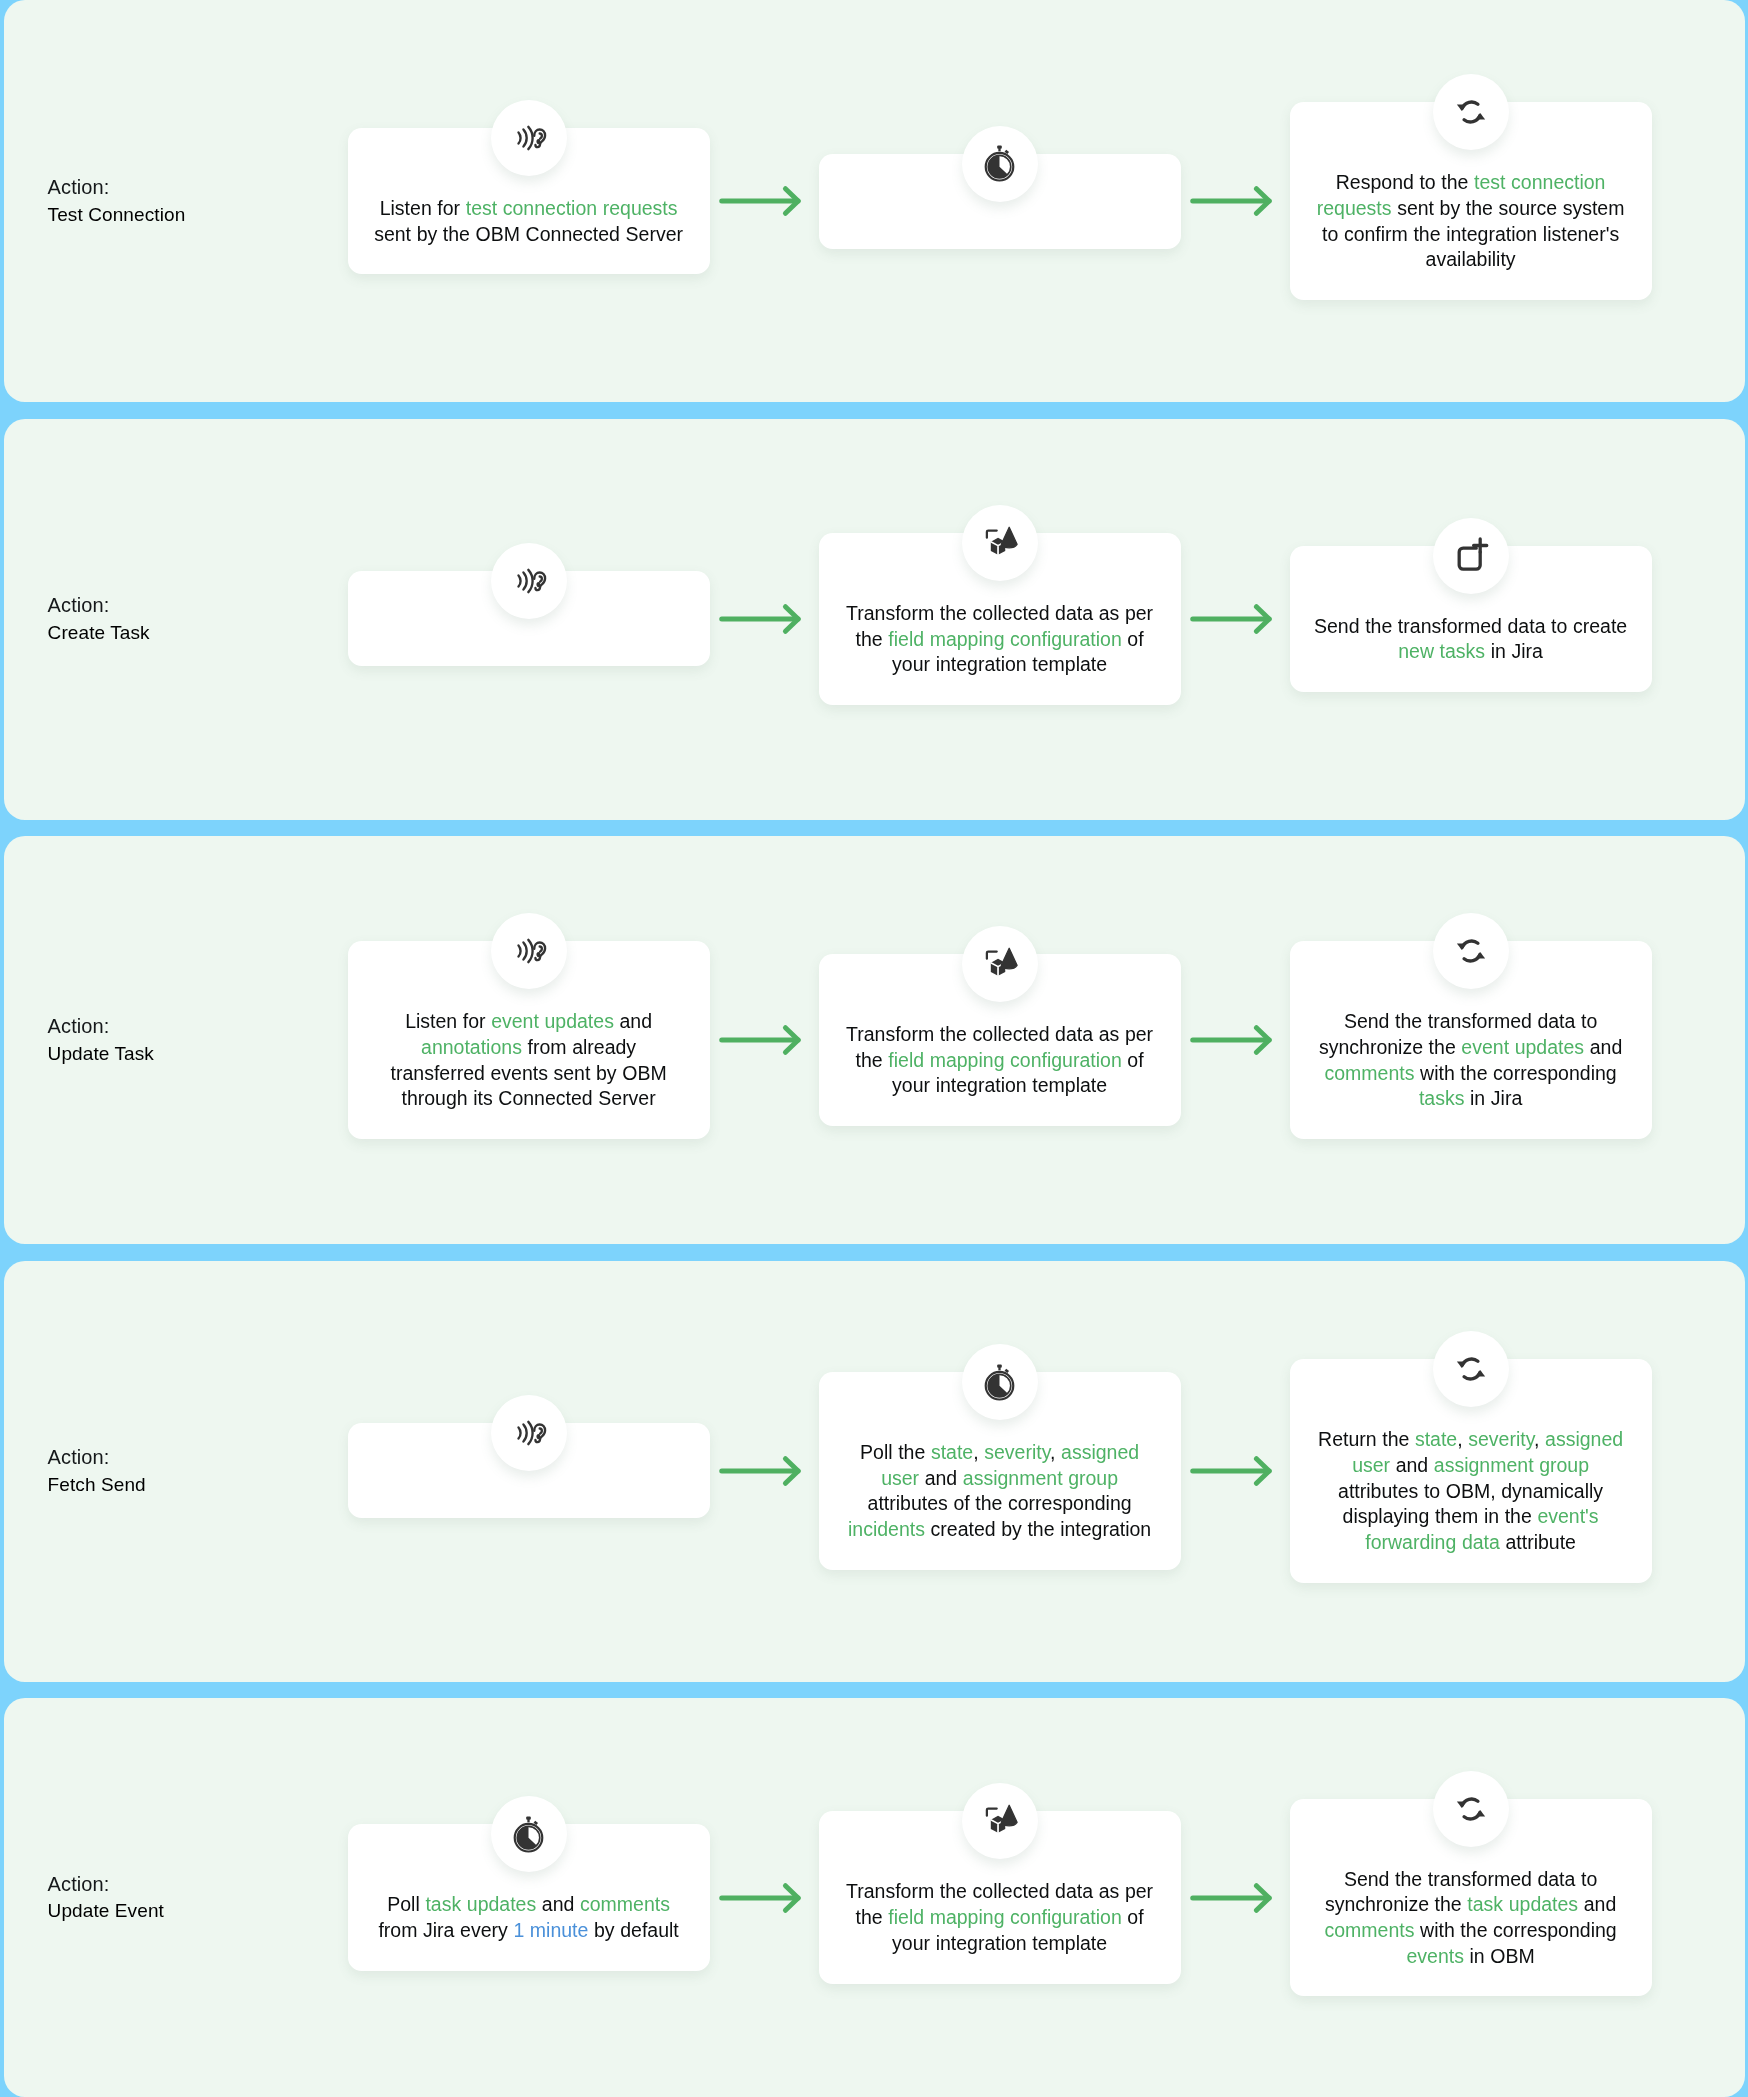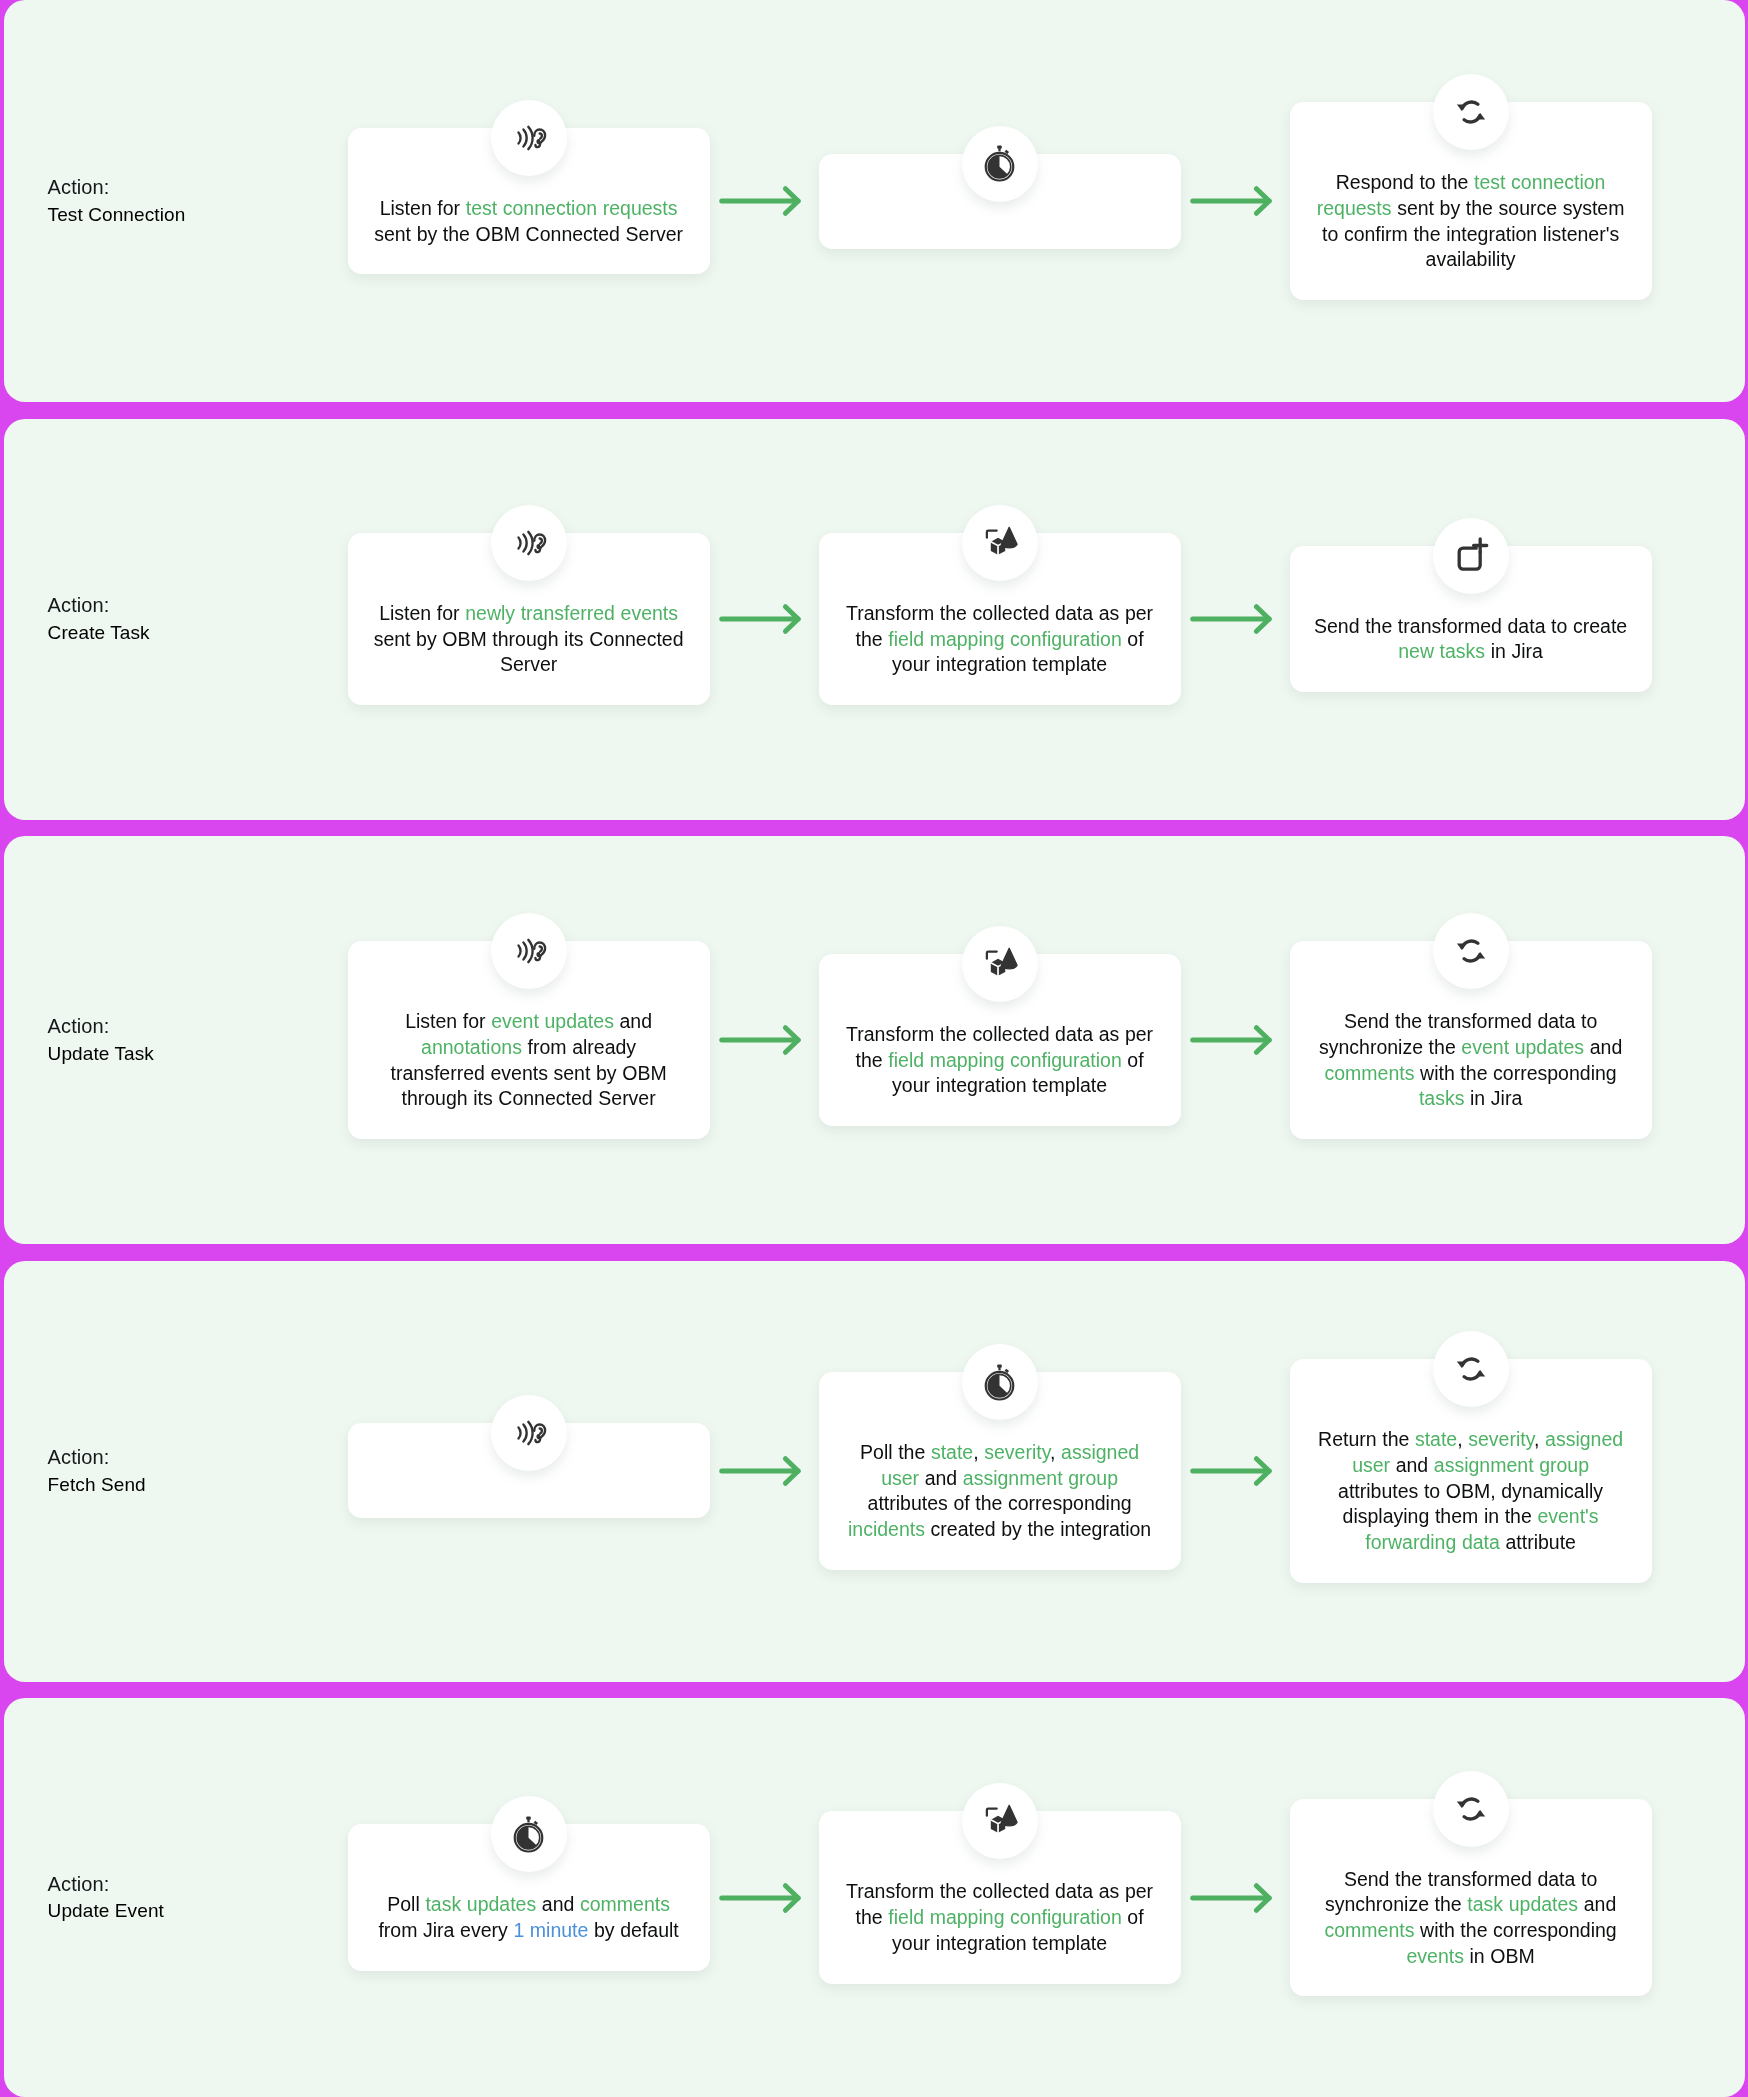--- a/index.html
+++ b/index.html
@@ -3,21 +3,21 @@
 <meta charset="utf-8">
 <style>
   html,body{margin:0;padding:0;background:#000;}
   body{
     width:1749px;height:2097px;
     font-family:"Liberation Sans", sans-serif;
     -webkit-font-smoothing:antialiased;
   }
   .sheet{
     width:1749px;height:2097px;
-    background:#d946ef;
+    background:#7dd3fc;
     display:flex;flex-direction:column;
     justify-content:space-between;
     box-sizing:border-box;
   }
   .panel{
     position:relative;
     margin:0 3.6px;
     background:#eef7f0;
     border-radius:21px;
     box-sizing:border-box;
@@ -202,21 +202,20 @@
         <path d="M23.5 19a19.5 19.5 0 0 1 0 26"></path>
         <path d="M31 15a25.5 25.5 0 0 1 0 34"></path>
       </g>
       <g fill="none" stroke="#333333" stroke-width="3.6" stroke-linecap="round" stroke-linejoin="round">
         <path d="M40 28.5c0-5.6 3.6-9.5 8.2-9.5 4.7 0 8.3 3.7 8.3 9 0 5.6-3.5 7.9-5.4 9.6-1.6 1.4-2.2 2.6-2.4 4.6-.2 2.2-1.6 3.6-3.6 3.6-2 0-3.3-1.4-3.3-3.3"></path>
         <path d="M48.3 25.2c1.9 0 3.3 1.6 3.3 3.6 0 2.2-1.4 3.2-2.7 4.2"></path>
       </g>
       <path d="M46.4 33.6c1.6 0 2.9 1.6 2.9 3.8 0 2.6-1.3 4-3 4-1.7 0-3-1.5-3-3.9 0-2.3 1.4-3.9 3.1-3.9z" fill="#333333"></path>
     </svg>
               </div>
-              <div class="card-text"><span>Listen for </span><span class="hl">newly transferred events</span><span> sent by OBM through its Connected Server</span></div>
             </div>
           </div>
           <div class="arrow">
             <svg width="91" height="34" viewBox="0 0 200 74">
     <path d="M6 37h168" fill="none" stroke="#4fb061" stroke-width="11" stroke-linecap="round"></path>
     <path d="M146 10l28 27-28 27" fill="none" stroke="#4fb061" stroke-width="11" stroke-linecap="round" stroke-linejoin="round"></path>
   </svg>
           </div>
           <div class="step">
             <div class="card">

